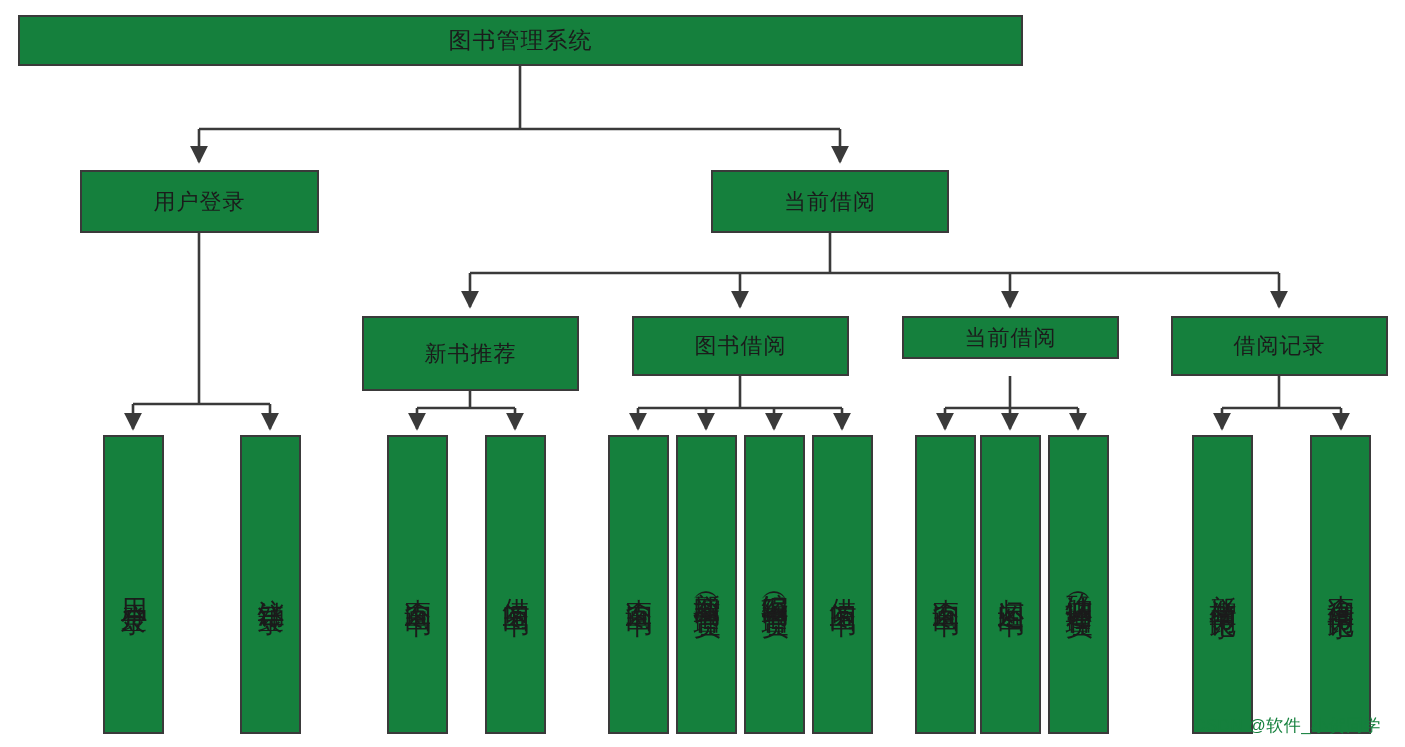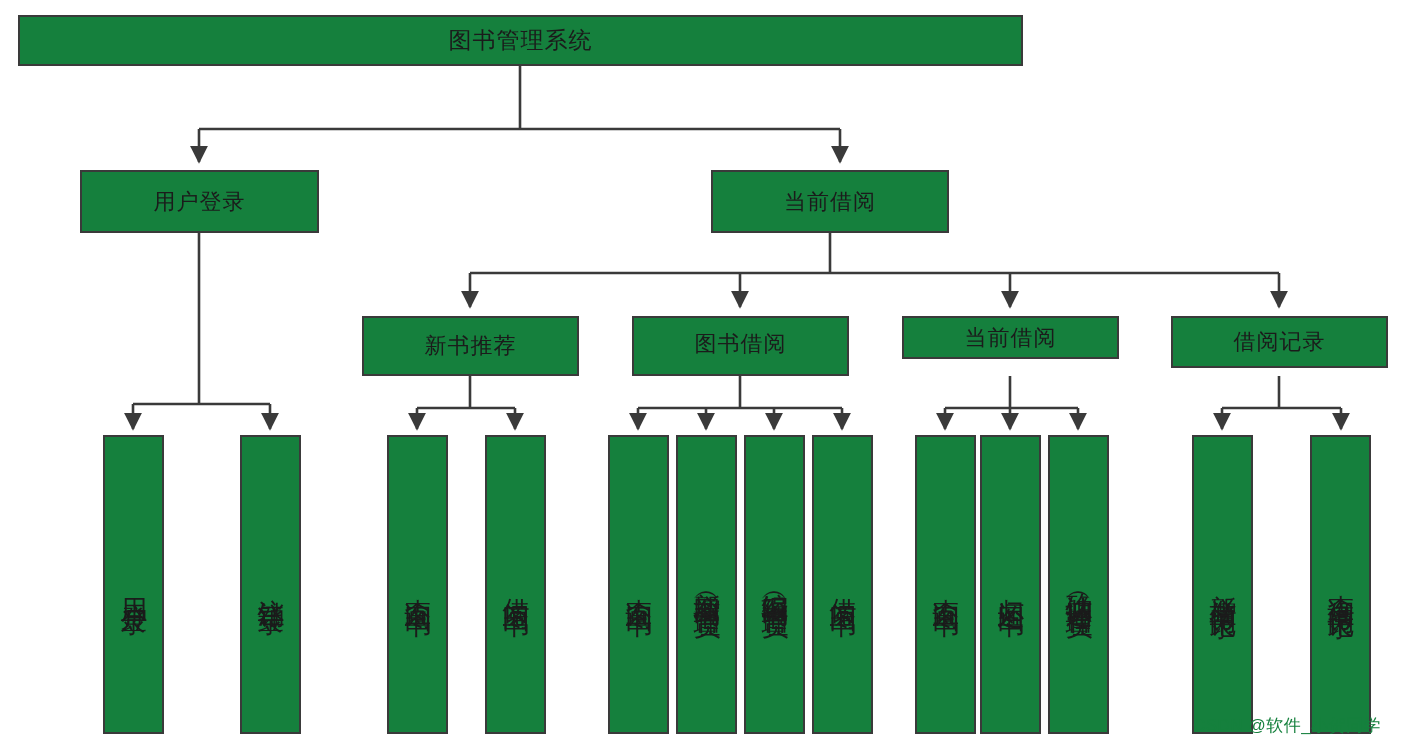--- a/index.html
+++ b/index.html
@@ -136,33 +136,33 @@
   </div>
 
   <div class="node h-node" style="left:80px; top:170px; width:239px; height:63px;">
     <span class="label">用户登录</span>
   </div>
 
   <div class="node h-node" style="left:711px; top:170px; width:238px; height:63px;">
     <span class="label">当前借阅</span>
   </div>
 
-  <div class="node h-node" style="left:362px; top:316px; width:217px; height:60px;">
+  <div class="node h-node" style="left:362px; top:316px; width:217px; height:75px;">
     <span class="label">新书推荐</span>
   </div>
 
-  <div class="node h-node" style="left:632px; top:316px; width:217px; height:60px;font-family:Liberation Mono, monospace;">
+  <div class="node h-node" style="left:632px; top:316px; width:217px; height:60px;">
     <span class="label">图书借阅</span>
   </div>
 
   <div class="node h-node" style="left:902px; top:316px; width:217px; height:43px;">
     <span class="label">当前借阅</span>
   </div>
 
-  <div class="node h-node" style="left:1171px; top:316px; width:217px; height:52px;">
+  <div class="node h-node" style="left:1171px; top:316px; width:217px; height:60px;">
     <span class="label">借阅记录</span>
   </div>
 
   <div class="node v-node" style="left:103px; top:435px; width:61px; height:299px;">
     <span class="label">用户登录</span>
   </div>
 
   <div class="node v-node" style="left:240px; top:435px; width:61px; height:299px;">
     <span class="label">注销登录</span>
   </div>

